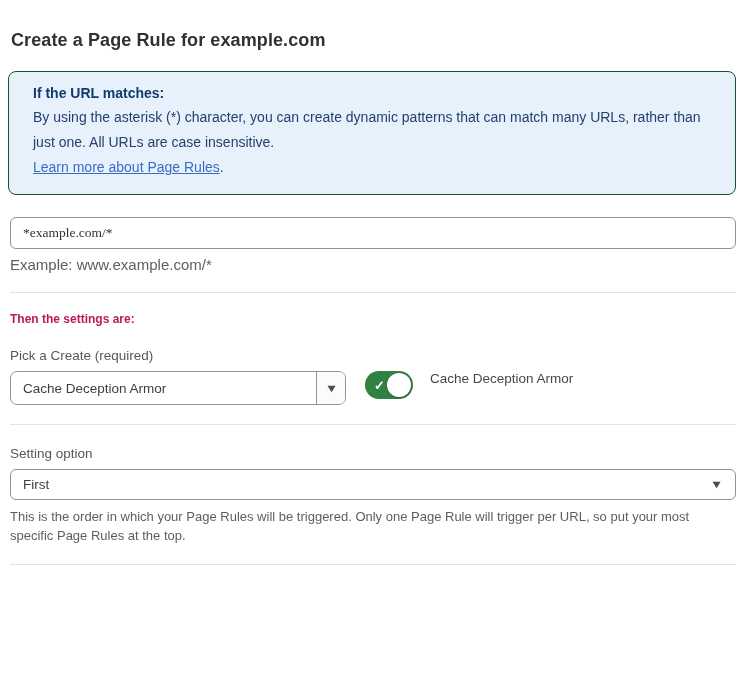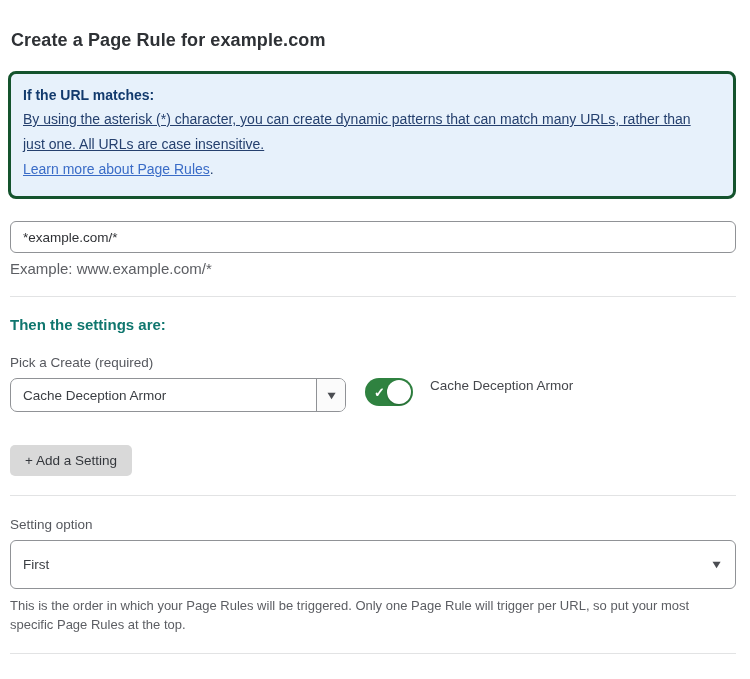--- a/index.html
+++ b/index.html
@@ -18,39 +18,38 @@
     color: #2e3135;
     letter-spacing: 0.1px;
     margin-bottom: 20px;
     padding-left: 1px;
     margin-top: 19px;
   }
 
   
   .info-box {
     background: #e7f1fb;
-    border: 3px solid #14532d;
+    border: 1px solid #14532d;
     border-radius: 8px;
-    padding: 13px 20px 14px 12px;
+    padding: 13px 20px 14px 24px;
     margin-left: -2px;
     margin-bottom: 22px;
   }
   .info-heading {
     font-size: 14px;
     font-weight: bold;
     color: #10ole;
     color: #123a6d;
     margin-bottom: 4px;
   }
   .info-body {
     font-size: 14px;
     color: #25406e;
     line-height: 25px;
     max-width: 680px;
-    text-decoration: underline;
   }
   .info-link-line { font-size: 14px; color: #25406e; line-height: 25px; }
   .info-link {
     color: #3a6cc7;
     text-decoration: underline;
     cursor: pointer;
     text-align: center;
   }
 
   
@@ -58,42 +57,42 @@
     font-size: 13.5px;
     color: #56585e;
     margin-bottom: 8px;
   }
   .text-input {
     width: 100%;
     height: 32px;
     border: 1px solid #909296;
     border-radius: 6px;
     padding: 0 12px;
-    font-family: Liberation Sans, sans-serif;
+    font-family: Liberation Serif, serif;
     font-size: 13.5px;
     color: #303236;
     background: #fff;
     outline: none;
   }
   .helper-text {
     font-size: 15px;
     color: #5c5e63;
     margin-top: 7px;
   }
 
   .divider {
     border: none;
     border-top: 1px solid #e2e3e4;
     margin: 19px 0 0 0;
   }
 
   .section-heading {
-    font-size: 15px;
-    font-weight: bold;
-    color: #0f766e;
+    font-size: 12px;
+    font-weight: bold;
+    color: #be185d;
     margin-top: 19px;
   }
 
   
   .setting-row {
     display: flex;
     align-items: flex-start;
     margin-top: 0;
   }
   .select-split {
@@ -178,21 +177,21 @@
     color: #34373c;
     background: #d9d9d9;
   }
   .btn-add { margin-top: 33px; }
 
   
   .select-full {
     display: flex;
     align-items: center;
     width: 100%;
-    height: 49px;
+    height: 31px;
     border: 1px solid #909296;
     border-radius: 6px;
     background: #fff;
     cursor: pointer;
   }
   .select-full .select-value {
     flex: 1;
     padding-left: 12px;
     font-size: 13.5px;
     color: #3b3e43;
@@ -241,21 +240,20 @@
         <span class="arrow-glyph">▼</span>
       </div>
     </div>
     <div class="toggle" role="switch" aria-checked="true">
       <span class="check-icon">✓</span>
       <span class="knob"></span>
     </div>
     <div class="toggle-label">Cache Deception Armor</div>
   </div>
 
-  <button class="btn btn-add">+ Add a Setting</button>
 
   <hr class="divider">
 
 
   <div class="spacer-21"></div>
   <div class="field-label">Setting option</div>
 
   <div class="select-full">
     <div class="select-value">First</div>
     <span class="arrow-glyph">▼</span>

